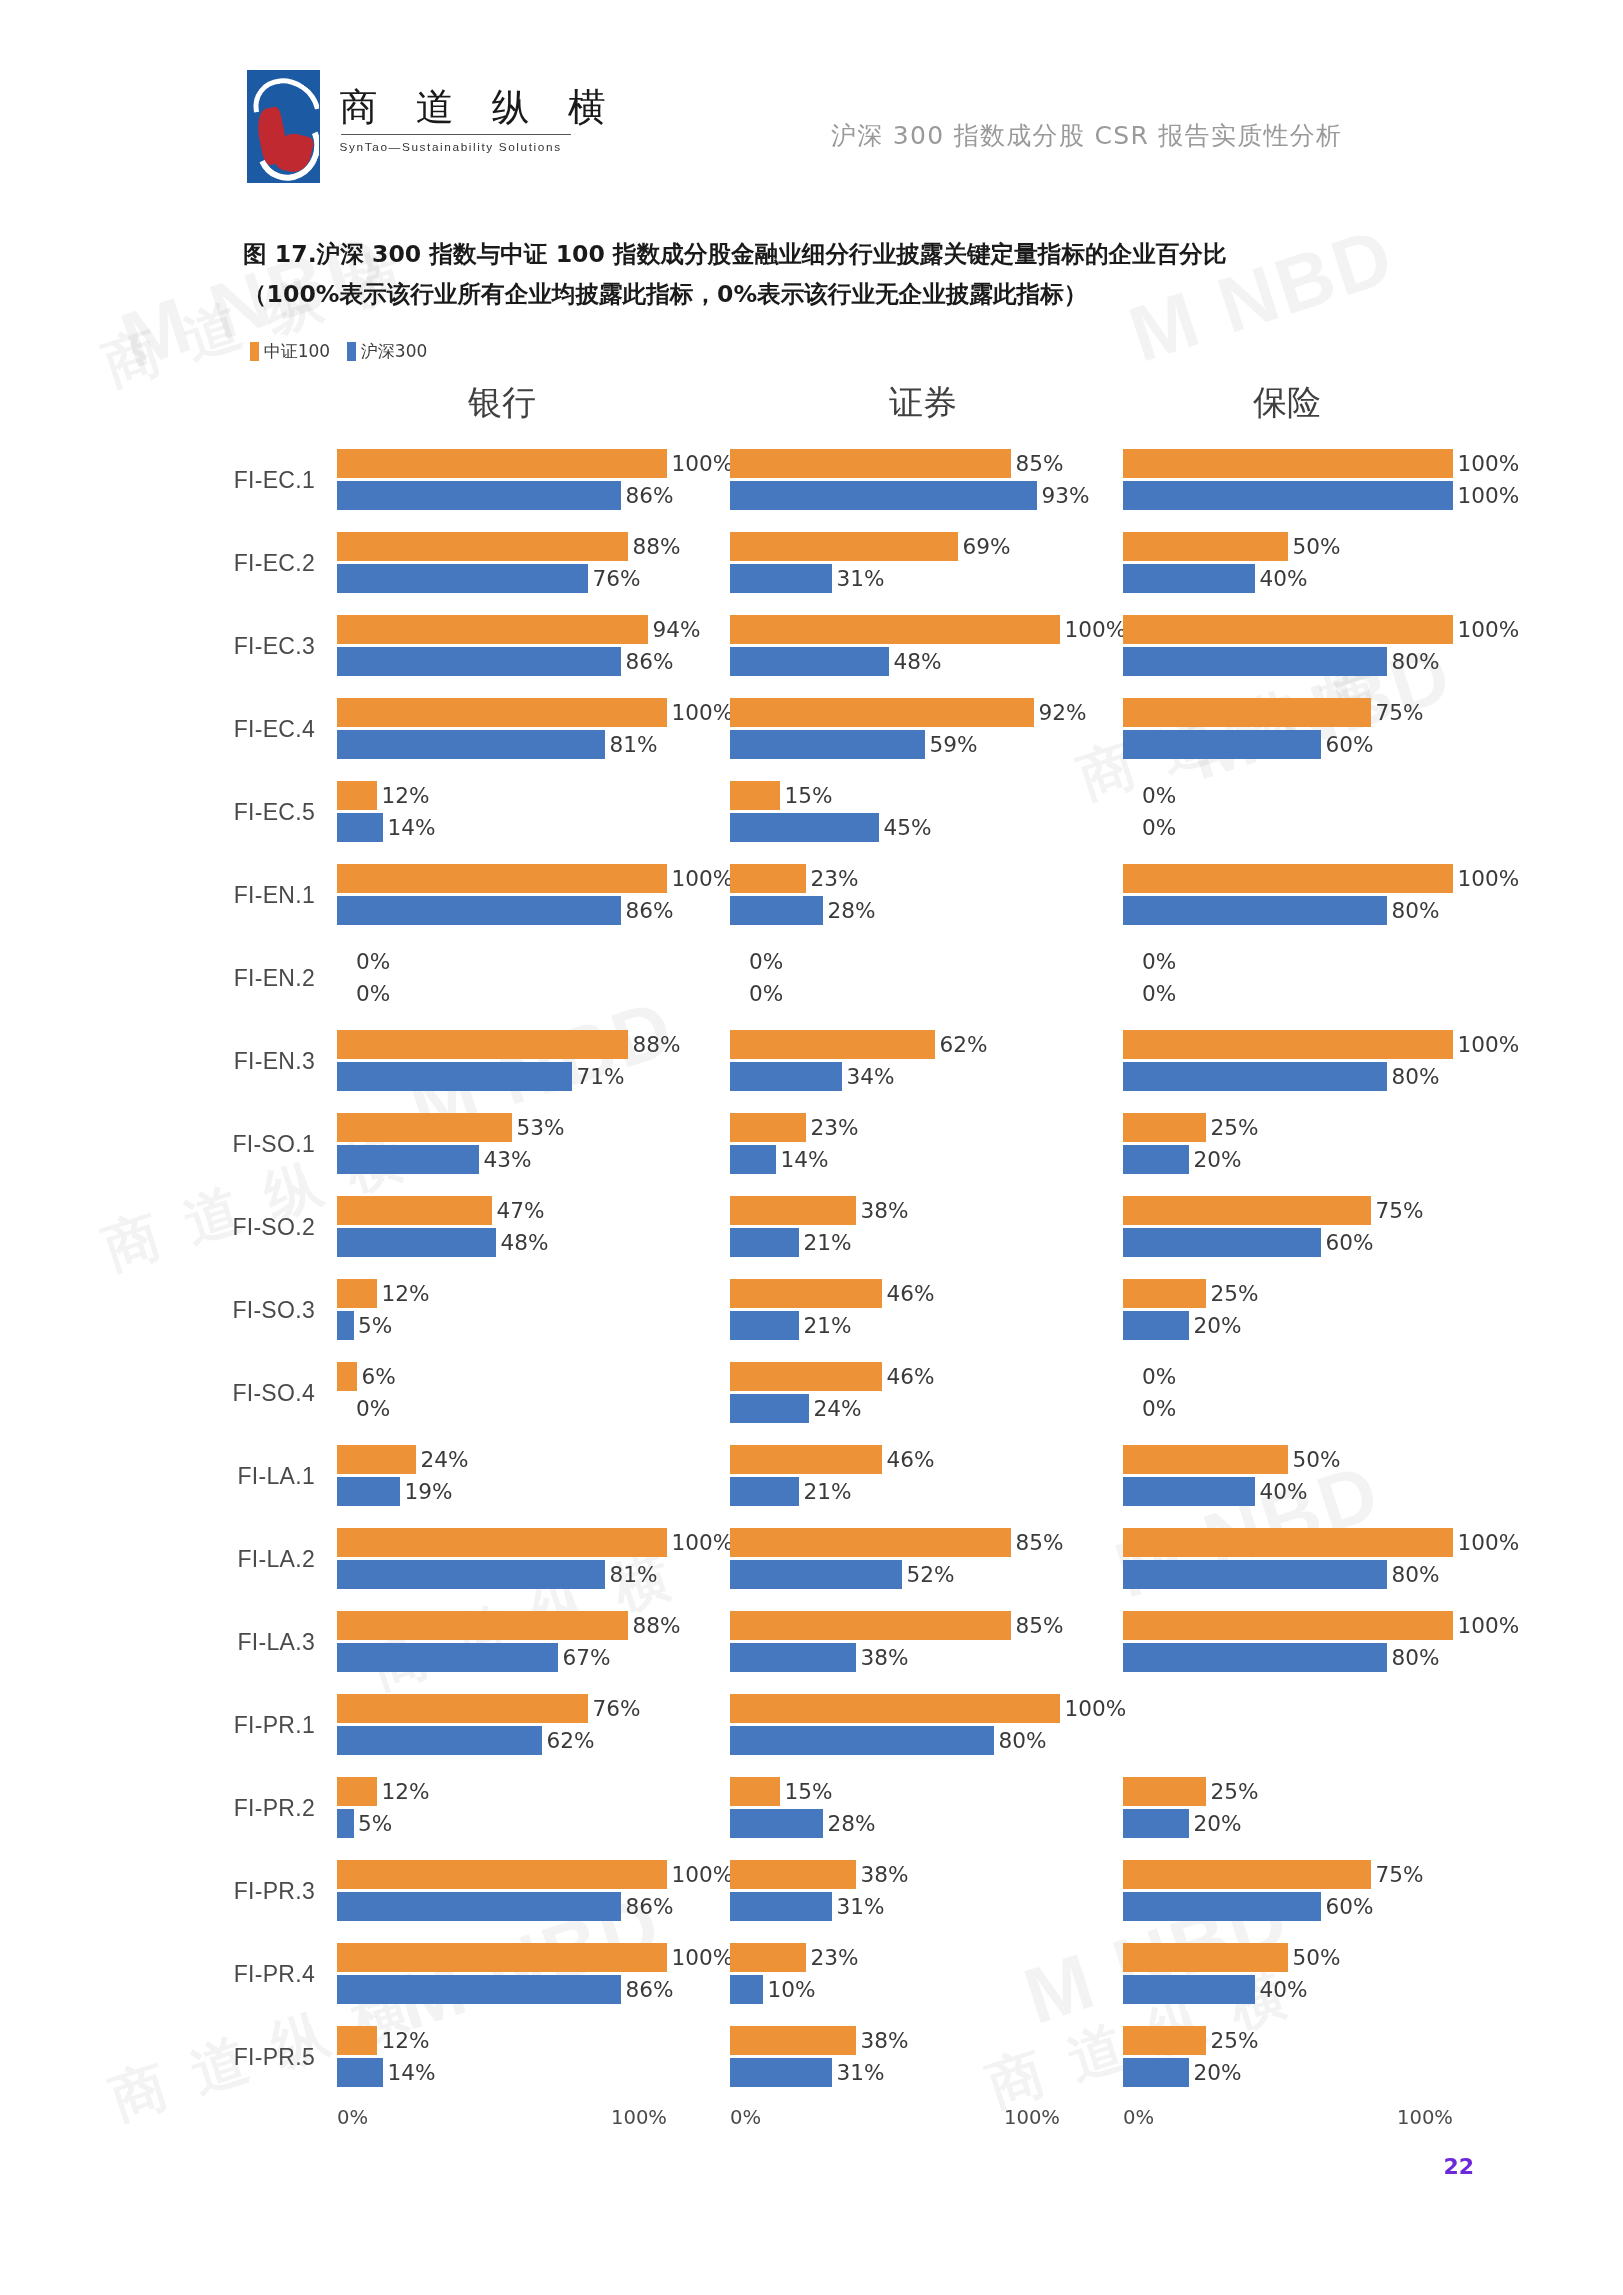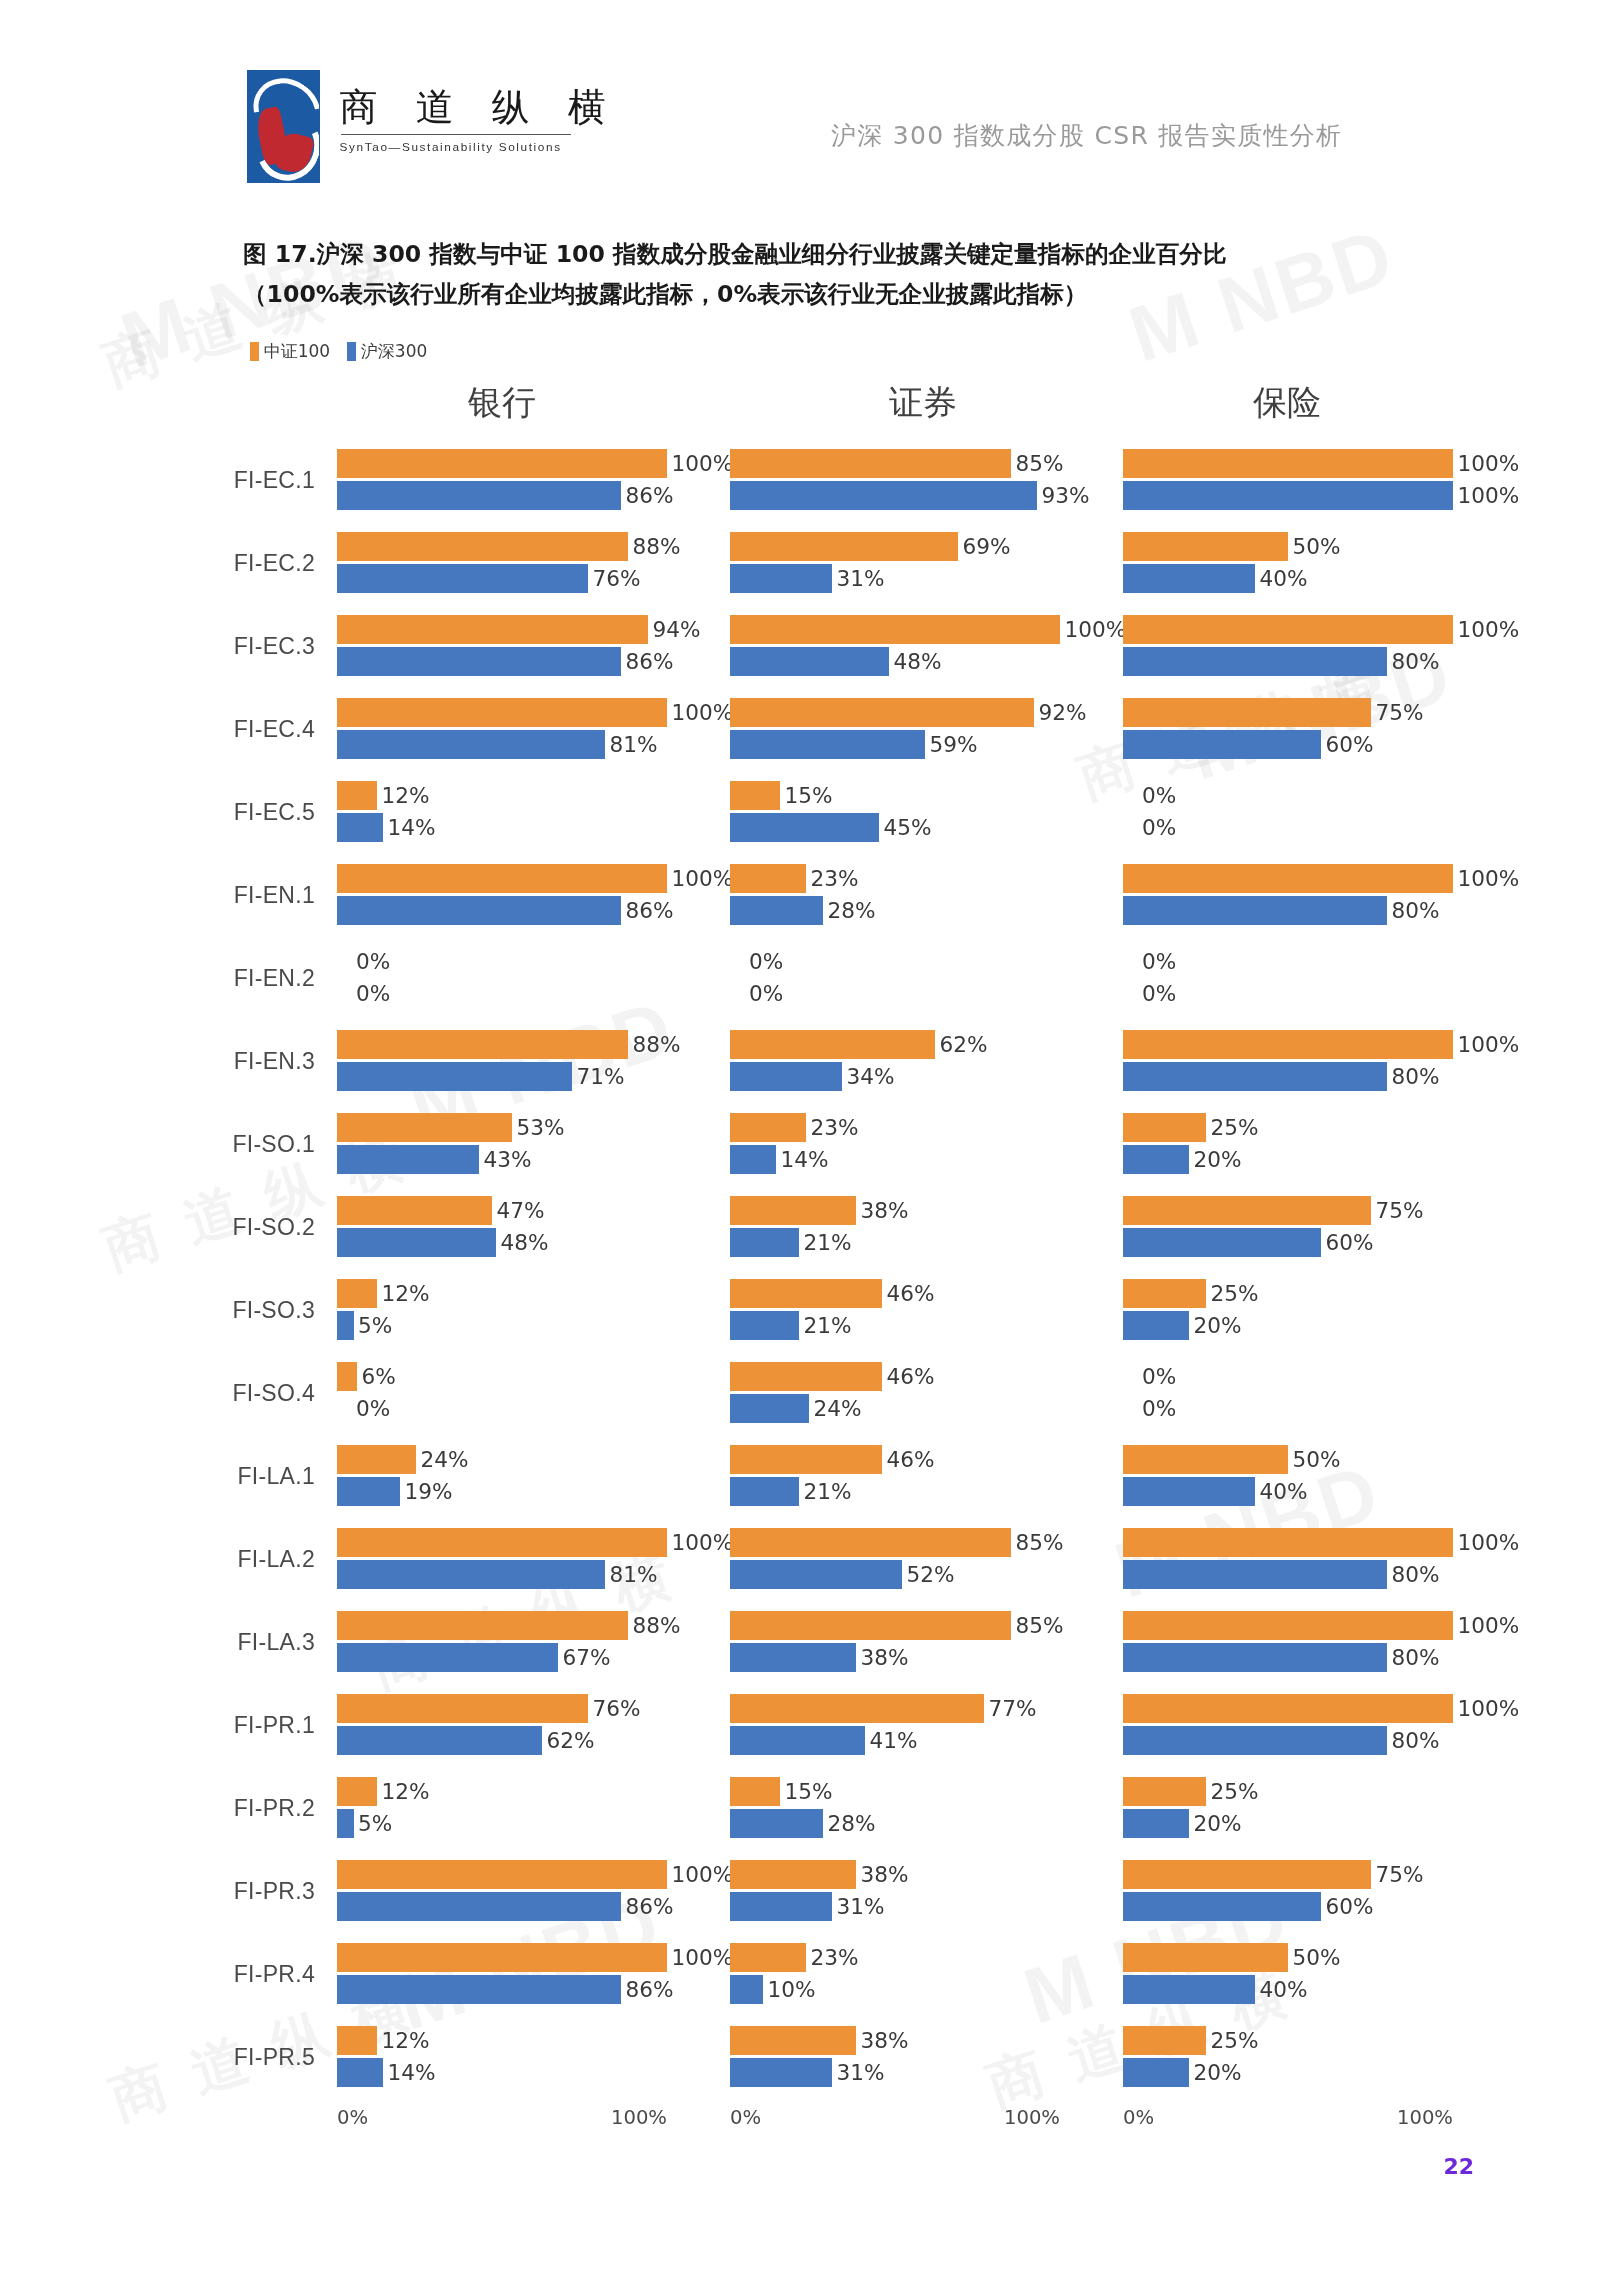--- a/index.html
+++ b/index.html
@@ -817,32 +817,20 @@
               <div class="bar-wrap top">
                 <div class="bar orange" style="width: 251px;"></div>
                 <span class="bar-val">76%</span>
               </div>
               <div class="bar-wrap bot">
                 <div class="bar blue" style="width: 205px;"></div>
                 <span class="bar-val">62%</span>
               </div>
             </div>
           </div>
-          <div class="panel sec">
-            <div class="track">
-              <div class="bar-wrap top">
-                <div class="bar orange" style="width: 254px;"></div>
-                <span class="bar-val">77%</span>
-              </div>
-              <div class="bar-wrap bot">
-                <div class="bar blue" style="width: 135px;"></div>
-                <span class="bar-val">41%</span>
-              </div>
-            </div>
-          </div>
           <div class="panel ins">
             <div class="track">
               <div class="bar-wrap top">
                 <div class="bar orange" style="width: 330px;"></div>
                 <span class="bar-val">100%</span>
               </div>
               <div class="bar-wrap bot">
                 <div class="bar blue" style="width: 264px;"></div>
                 <span class="bar-val">80%</span>
               </div>

